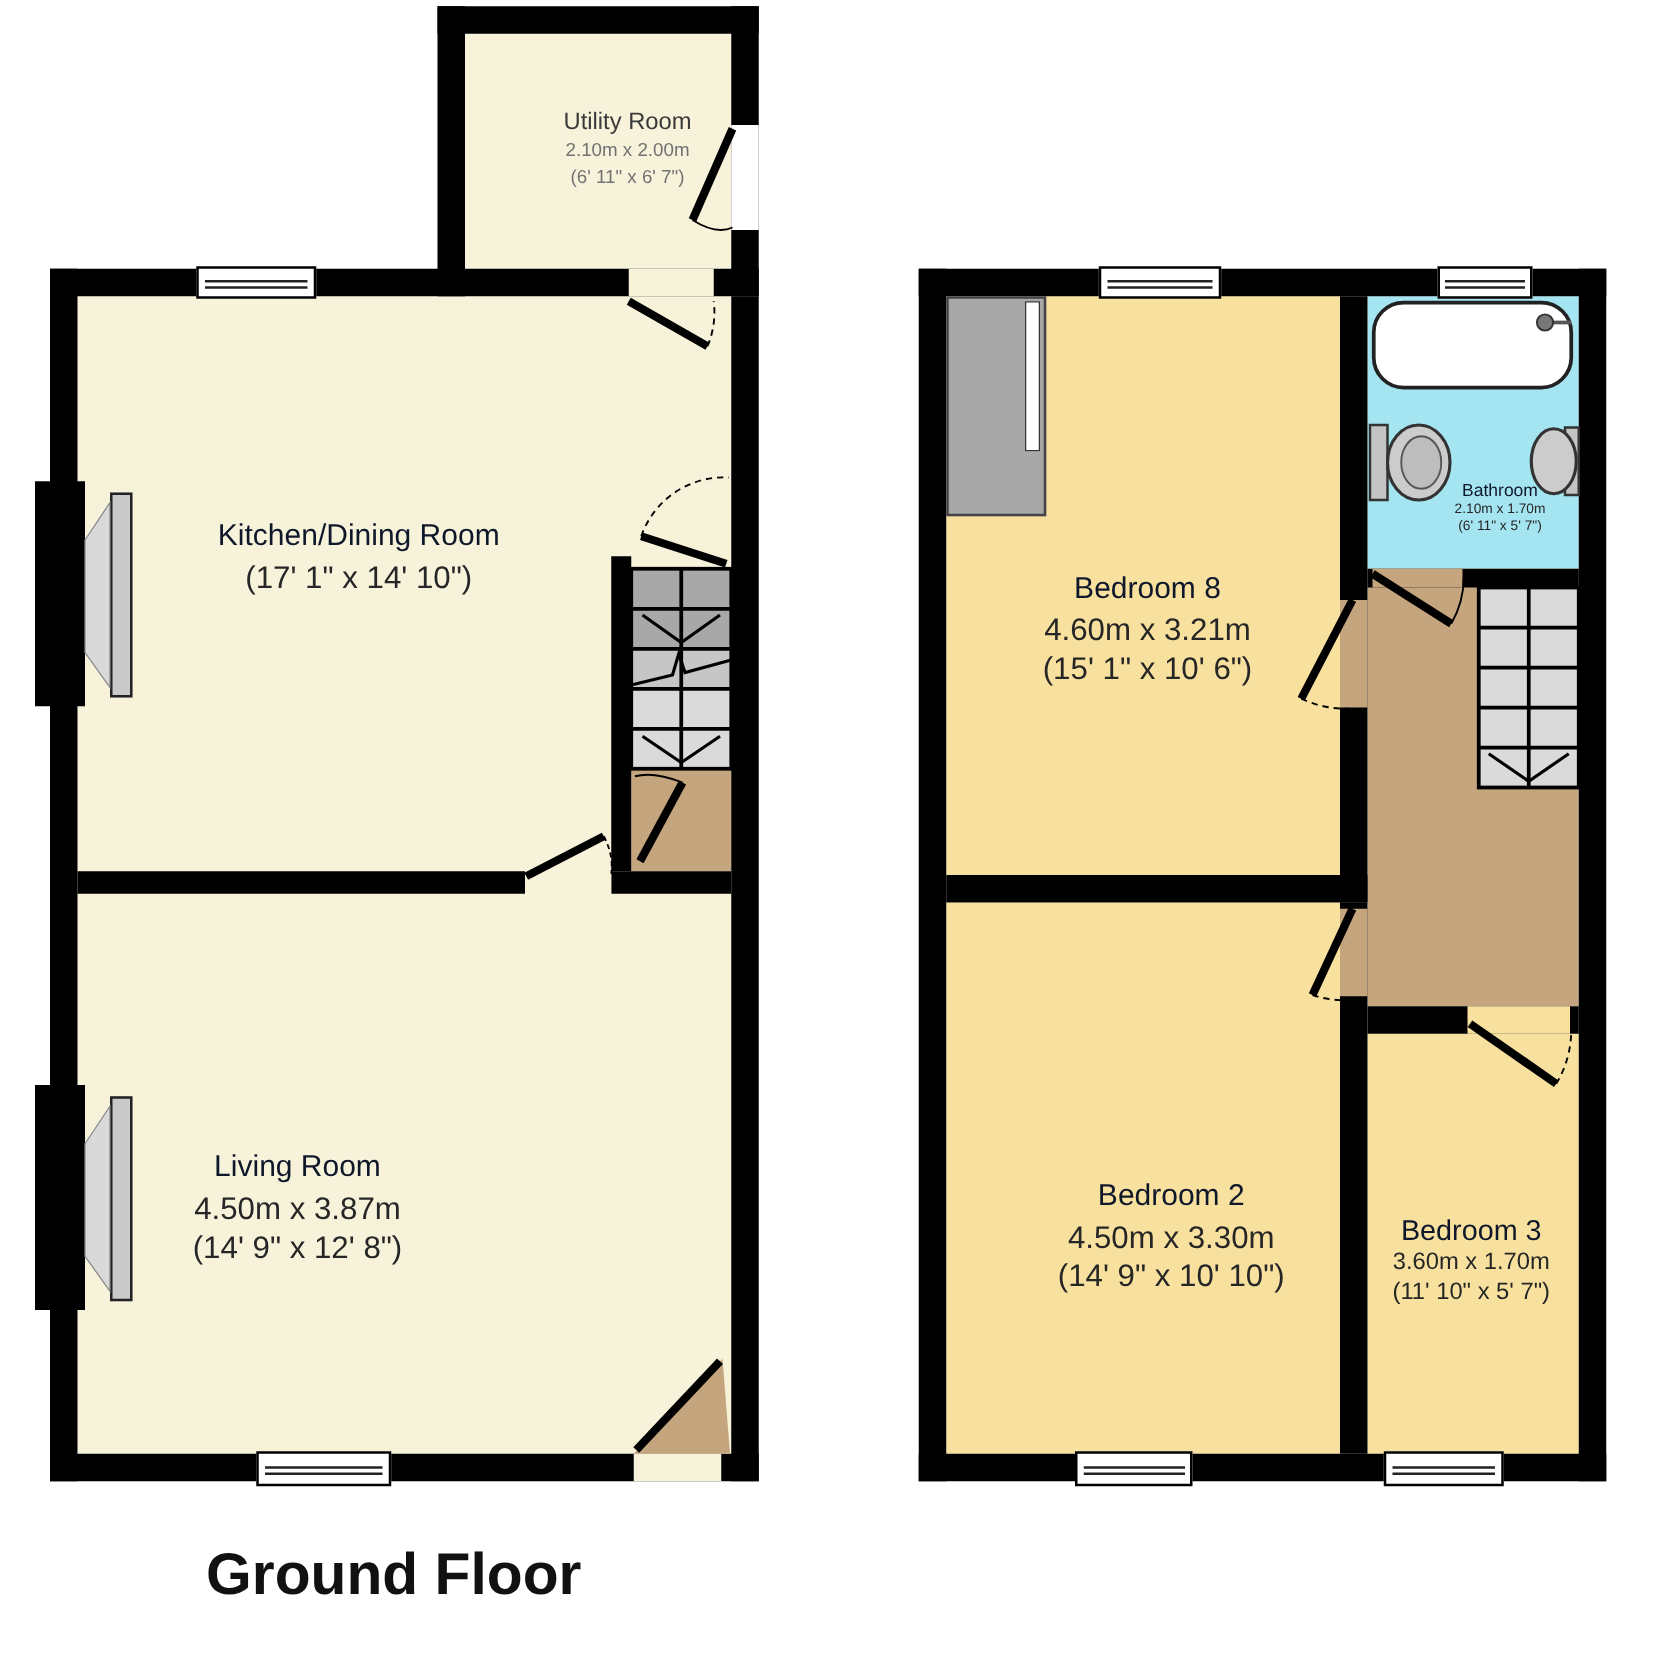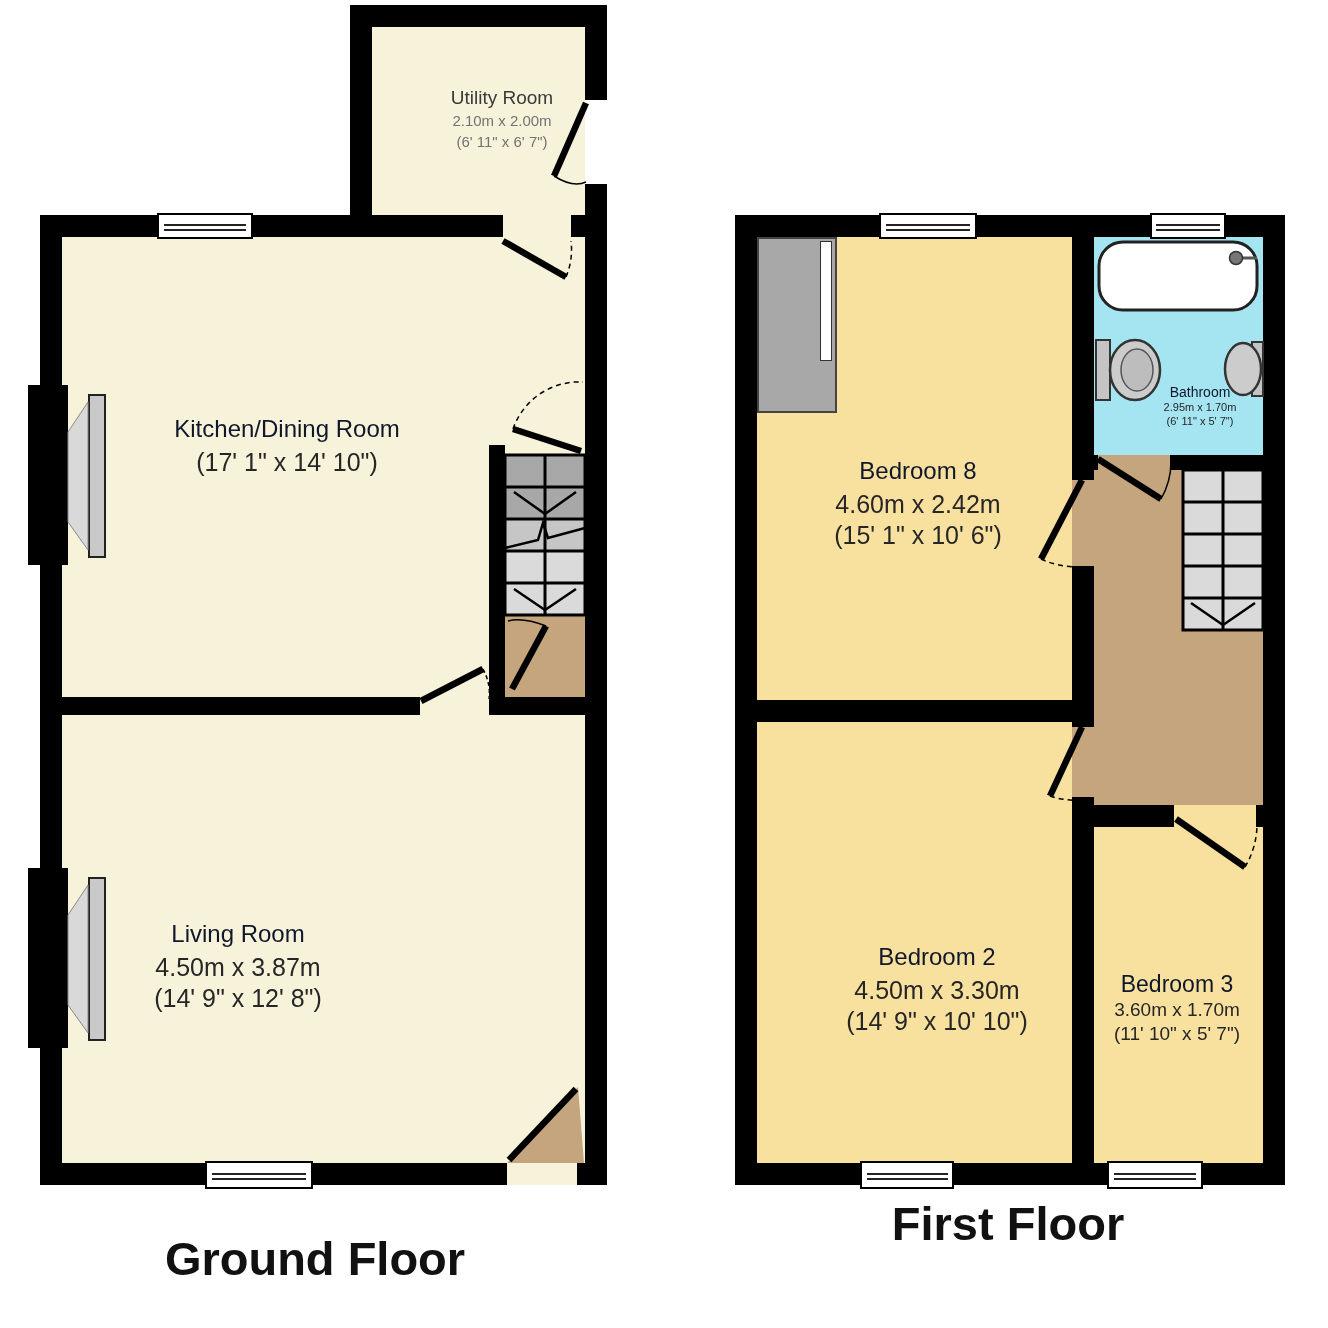--- a/index.html
+++ b/index.html
@@ -216,38 +216,37 @@
   </div>
 
   <div class="label lg" style="left:238px;top:915px;">
     <div class="title">Living Room</div>
     <div class="dims">4.50m x 3.87m</div>
     <div class="dims">(14' 9" x 12' 8")</div>
   </div>
 
   <div class="label lg" style="left:918px;top:452px;">
     <div class="title">Bedroom 8</div>
-    <div class="dims">4.60m x 2.42m</div>
+    <div class="dims">4.60m x 3.21m</div>
     <div class="dims">(15' 1" x 10' 6")</div>
   </div>
 
   <div class="label xs" style="left:1200px;top:384px;">
     <div class="title">Bathroom</div>
-    <div class="dims">2.95m x 1.70m</div>
+    <div class="dims">2.10m x 1.70m</div>
     <div class="dims">(6' 11" x 5' 7")</div>
   </div>
 
   <div class="label lg" style="left:937px;top:938px;">
     <div class="title">Bedroom 2</div>
     <div class="dims">4.50m x 3.30m</div>
     <div class="dims">(14' 9" x 10' 10")</div>
   </div>
 
   <div class="label md" style="left:1177px;top:971px;">
     <div class="title">Bedroom 3</div>
     <div class="dims">3.60m x 1.70m</div>
     <div class="dims">(11' 10" x 5' 7")</div>
   </div>
 
   <div class="floor-label" style="left:315px;top:1196px;margin-top:35px;">Ground Floor</div>
-  <div class="floor-label" style="left:1008px;top:1196px;">First Floor</div>
 
 </div>
 
 </body></html>

